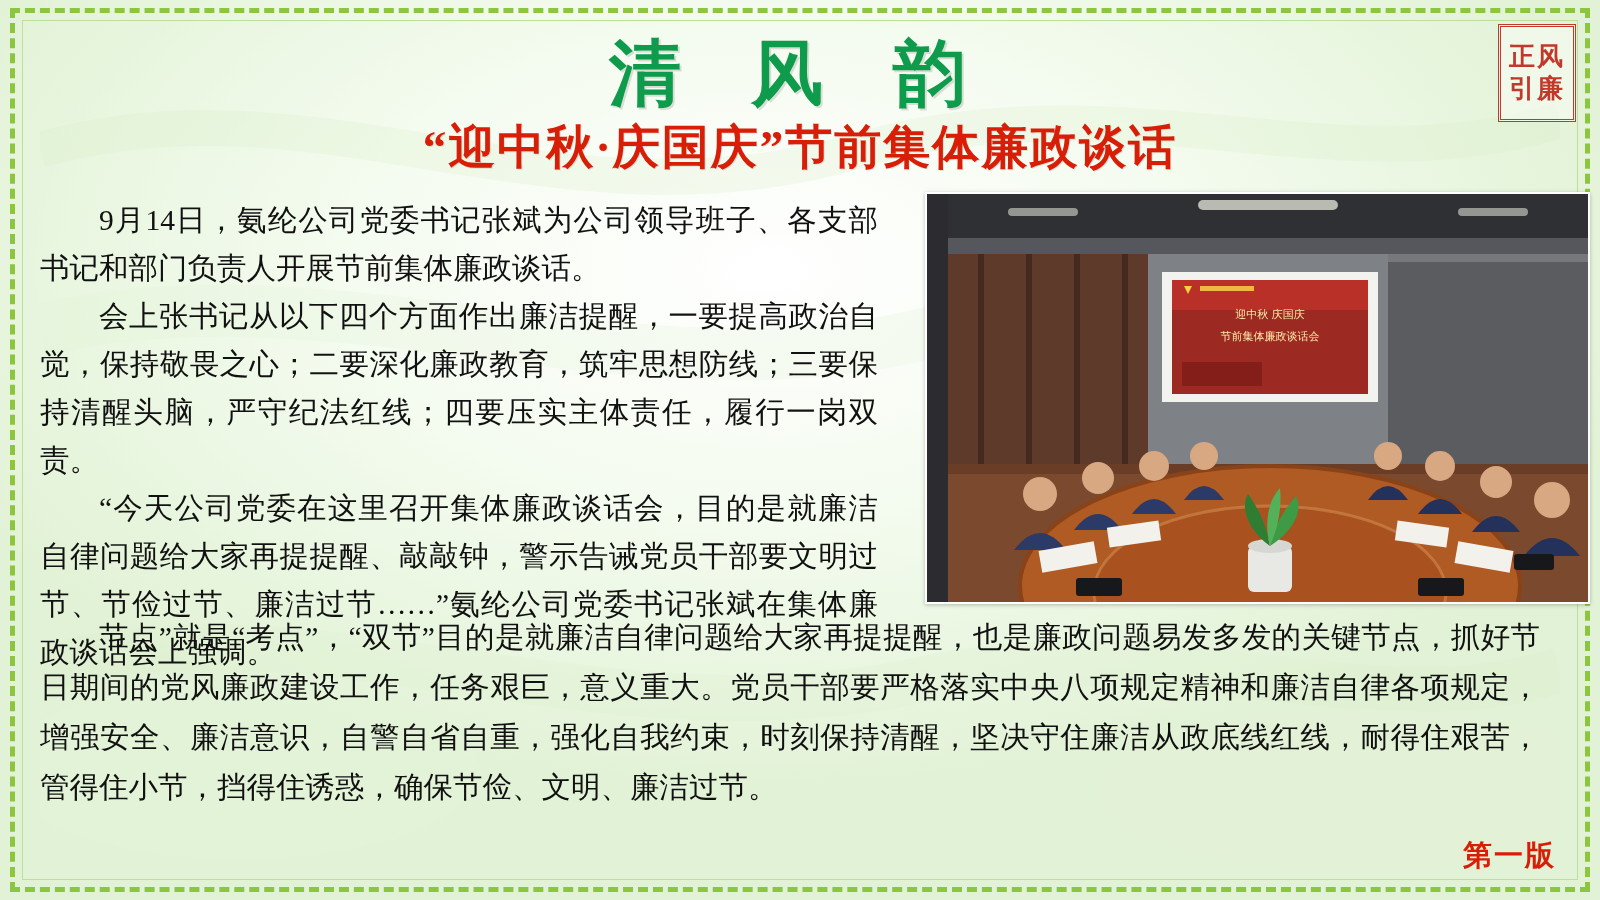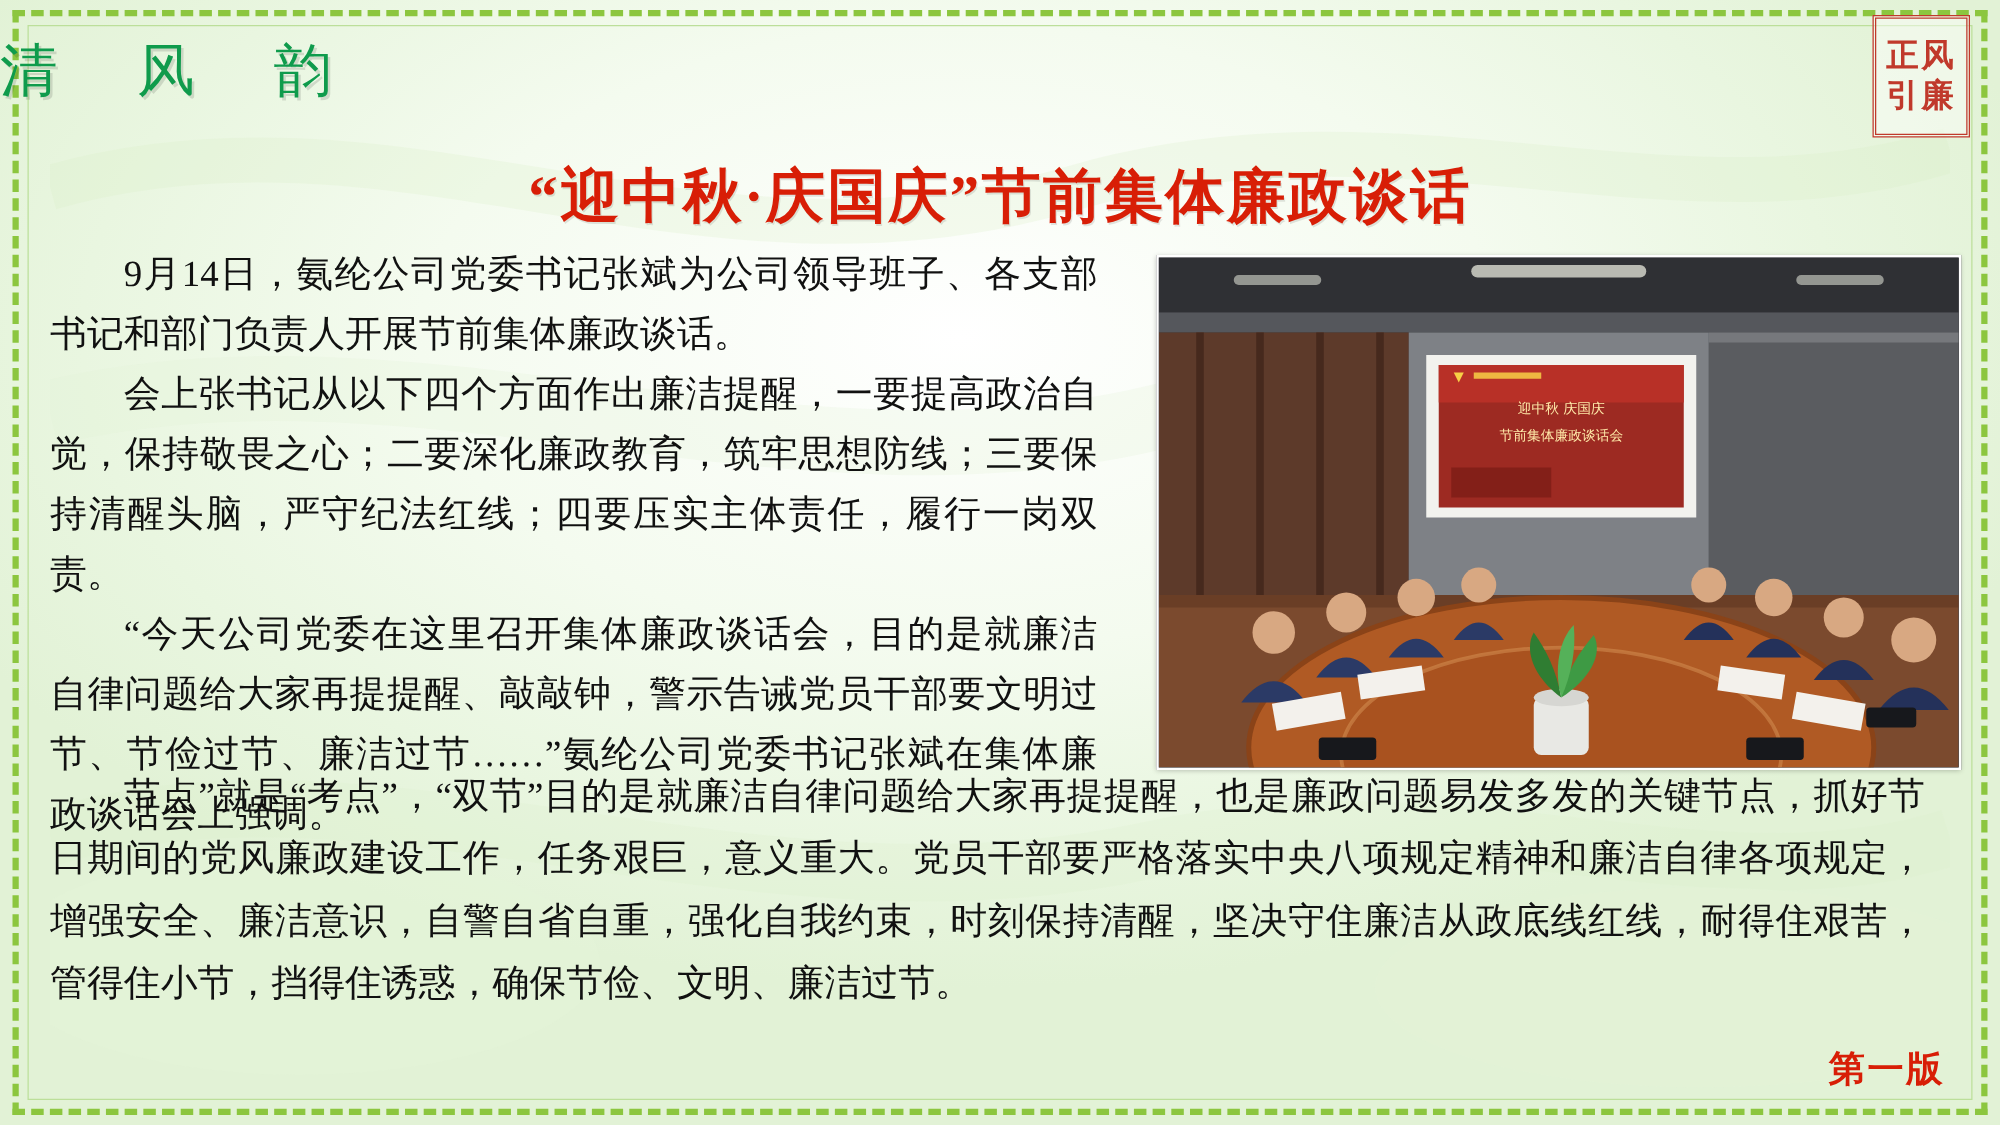--- a/index.html
+++ b/index.html
@@ -48,21 +48,21 @@
     left: 40px; top: 30px;
     width: 1520px; height: 840px;
     pointer-events: none;
     opacity: .5;
   }
 
   
   .seal {
     position: absolute;
     right: 24px;
-    top: 12px;
+    top: 24px;
     width: 78px;
     height: 98px;
     border: 3px double #c0392b;
     box-sizing: border-box;
     background: rgba(255,255,255,.45);
     display: flex;
     flex-direction: column;
     align-items: center;
     justify-content: center;
     color: #c0392b;
@@ -72,32 +72,32 @@
     letter-spacing: 2px;
     font-family: "Liberation Serif", "DejaVu Serif", serif;
   }
   .seal span { display: block; }
 
   
   .title-main {
     position: absolute;
     left: 0; right: 0;
     top: 26px;
-    text-align: left;
-    font-size: 46px;
-    font-weight: normal;
+    text-align: center;
+    font-size: 72px;
+    font-weight: bold;
     letter-spacing: 26px;
     color: #0f9b4c;
     text-shadow: 2px 2px 0 rgba(0,0,0,.12);
     font-family: "Liberation Serif", "DejaVu Serif", serif;
   }
   .title-sub {
     position: absolute;
     left: 0; right: 0;
-    top: 126px;
+    top: 116px;
     text-align: center;
     font-size: 47px;
     font-weight: bold;
     color: #d81e06;
     letter-spacing: 2px;
     text-shadow: 1px 1px 0 rgba(0,0,0,.10);
     font-family: "Liberation Serif", "DejaVu Serif", serif;
   }
 
   
@@ -130,27 +130,28 @@
   }
   .full-col p {
     margin: 0;
     text-indent: 2em;
   }
 
   
   .photo {
     position: absolute;
     left: 925px;
-    top: 204px;
+    top: 192px;
     width: 640px;
     height: 408px;
     border: 2px solid #ffffff;
     box-shadow: 0 1px 4px rgba(0,0,0,.25);
     overflow: hidden;
     background: #2b2b30;
+    padding-left: 21px;
   }
   .photo svg { display: block; }
 
   .page-mark {
     position: absolute;
     right: 44px;
     bottom: 24px;
     color: #d81e06;
     font-weight: bold;
     font-size: 29px;

